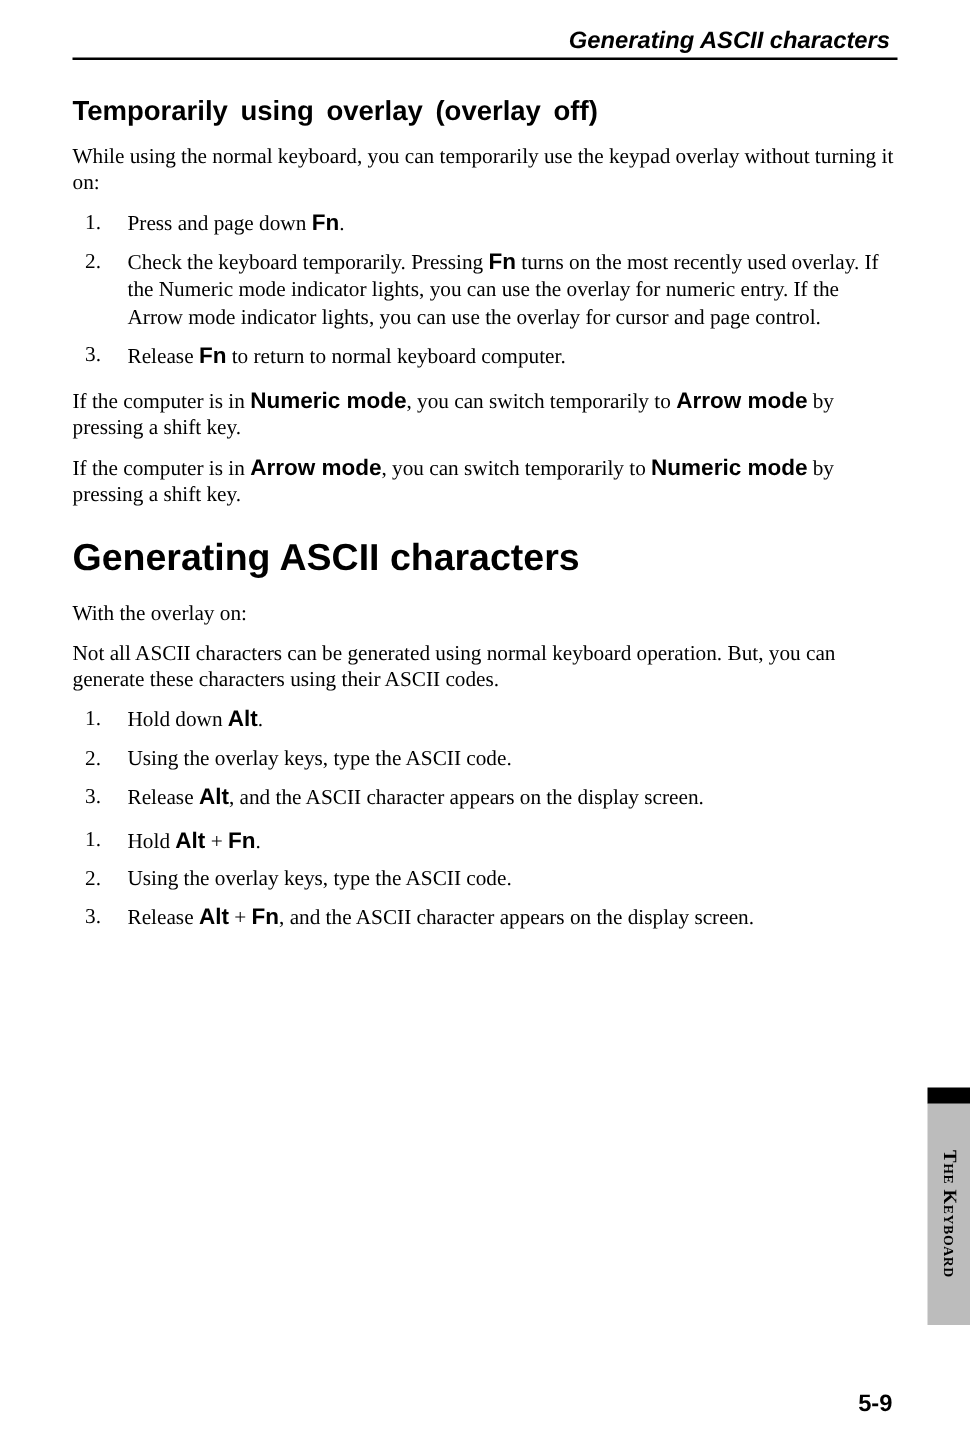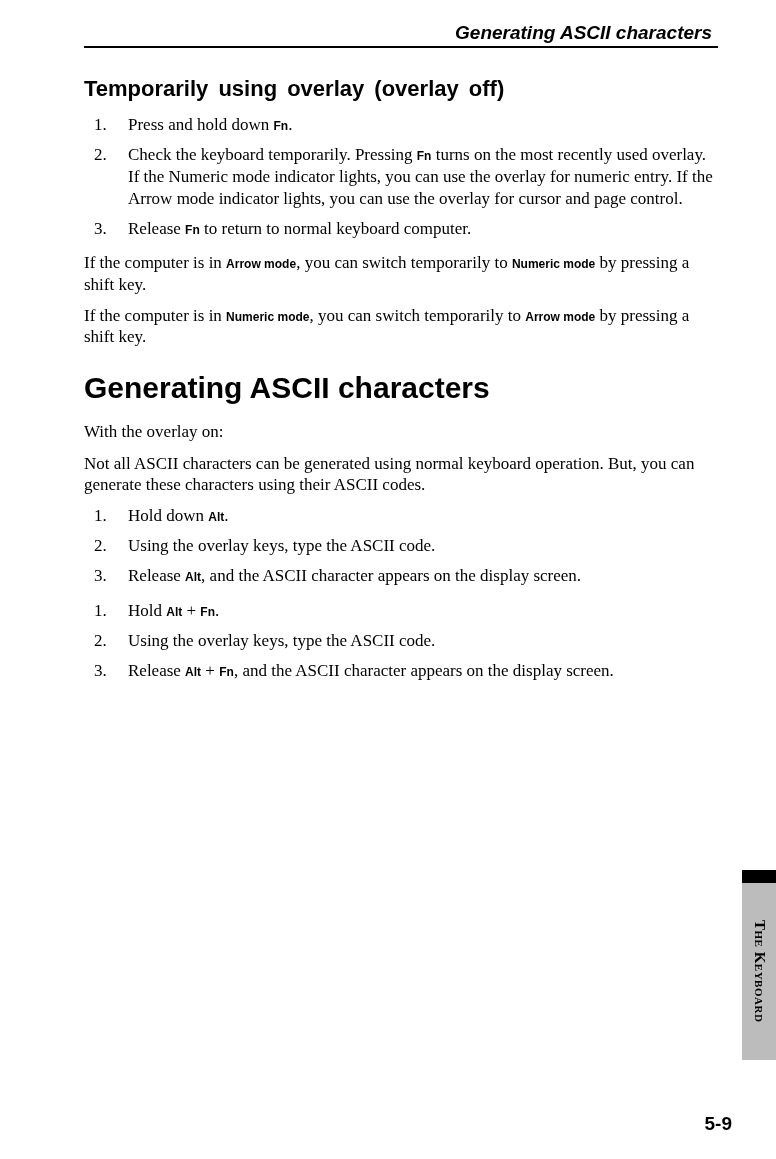--- a/index.html
+++ b/index.html
@@ -6,21 +6,21 @@
   body {
     font-family: "Times New Roman", Times, serif;
     font-size: 16px;
     width: 776px;
     height: 1159px;
     position: relative;
     background: #fff;
     color: #000;
   }
   .page {
-    padding: 22px 58px 40px 84px;
+    padding: 22px 58px 40px 58px;
   }
   .running-head {
     font-family: Arial, Helvetica, sans-serif;
     font-weight: bold;
     font-style: italic;
     font-size: 19px;
     text-align: right;
     padding-right: 6px;
   }
   .rule {
@@ -60,21 +60,21 @@
     position: relative;
   }
   ol.steps li .num {
     position: absolute;
     left: 10px;
     top: 0;
   }
   .b {
     font-family: Arial, Helvetica, sans-serif;
     font-weight: bold;
-    font-size: 12px;
+    font-size: 18px;
   }
   .side-tab {
     position: absolute;
     right: 0;
     top: 870px;
     width: 34px;
     height: 190px;
   }
   .side-tab .black {
     background: #000;
@@ -93,54 +93,55 @@
     writing-mode: vertical-rl;
     font-family: "Times New Roman", Times, serif;
     font-weight: bold;
     font-size: 15px;
     letter-spacing: 0.5px;
     font-variant: small-caps;
   }
   .page-num {
     position: absolute;
     bottom: 24px;
-    right: 44px;
+    right: 62px;
     font-family: Arial, Helvetica, sans-serif;
     font-weight: bold;
     font-size: 19px;
   }
 </style>
 </head>
 <body>
 
 <div class="page">
   <div class="running-head">Generating ASCII characters</div>
   <hr class="rule">
 
   <h2 class="section">Temporarily using overlay (overlay off)</h2>
+  <p class="body">While using the normal keyboard, you can temporarily use the keypad overlay without turning it on:</p>
   <ol class="steps">
     <li>
       <span class="num">1.</span>
-      <span>Press and hold down </span><span class="b">Fn</span><span>.</span>
+      <span>Press and page down </span><span class="b">Fn</span><span>.</span>
     </li>
     <li>
       <span class="num">2.</span>
       <span>Check the keyboard temporarily. Pressing </span><span class="b">Fn</span><span> turns on the most recently used overlay. If the Numeric mode indicator lights, you can use the overlay for numeric entry. If the Arrow mode indicator lights, you can use the overlay for cursor and page control.</span>
     </li>
     <li>
       <span class="num">3.</span>
       <span>Release </span><span class="b">Fn</span><span> to return to normal keyboard computer.</span>
     </li>
   </ol>
 
   <p class="body">
-    <span>If the computer is in </span><span class="b">Arrow mode</span><span>, you can switch temporarily to </span><span class="b">Numeric mode</span><span> by pressing a shift key.</span>
+    <span>If the computer is in </span><span class="b">Numeric mode</span><span>, you can switch temporarily to </span><span class="b">Arrow mode</span><span> by pressing a shift key.</span>
   </p>
   <p class="body">
-    <span>If the computer is in </span><span class="b">Numeric mode</span><span>, you can switch temporarily to </span><span class="b">Arrow mode</span><span> by pressing a shift key.</span>
+    <span>If the computer is in </span><span class="b">Arrow mode</span><span>, you can switch temporarily to </span><span class="b">Numeric mode</span><span> by pressing a shift key.</span>
   </p>
 
   <h1 class="big">Generating ASCII characters</h1>
   <p class="body">With the overlay on:</p>
 
   <p class="body">Not all ASCII characters can be generated using normal keyboard operation. But, you can generate these characters using their ASCII codes.</p>
   <ol class="steps">
     <li>
       <span class="num">1.</span>
       <span>Hold down </span><span class="b">Alt</span><span>.</span>

